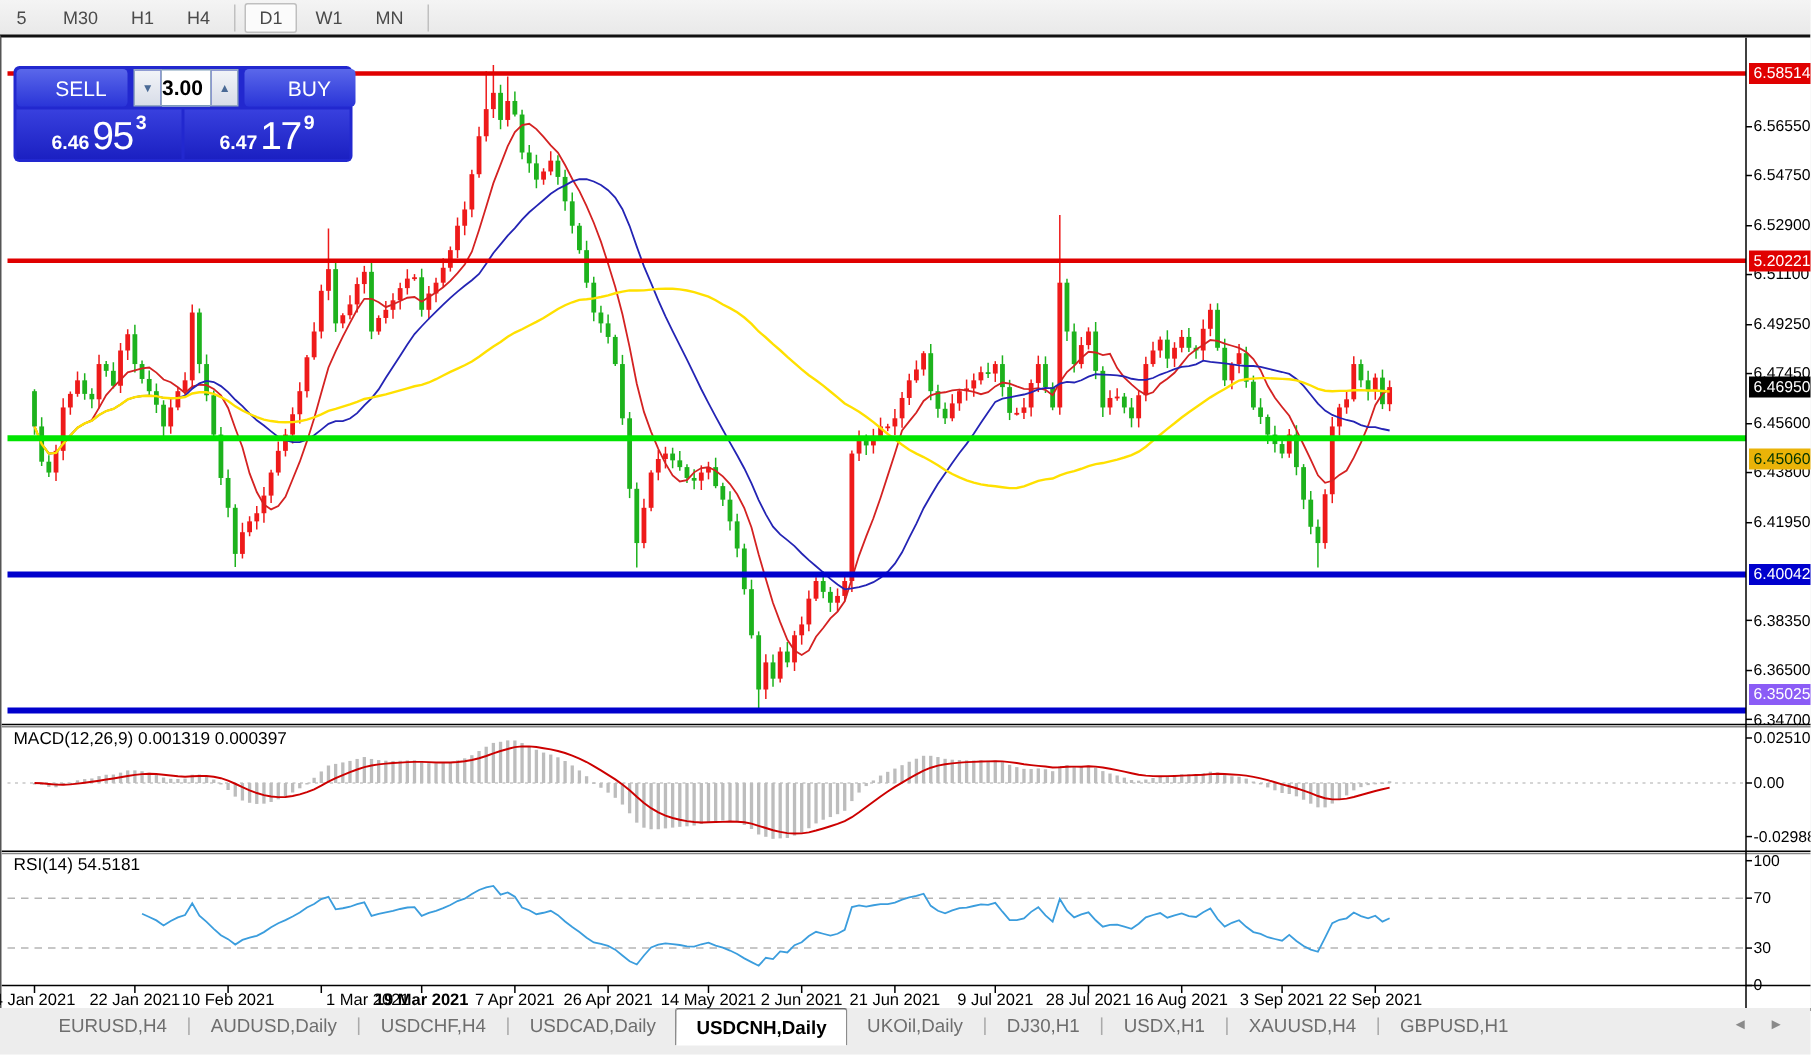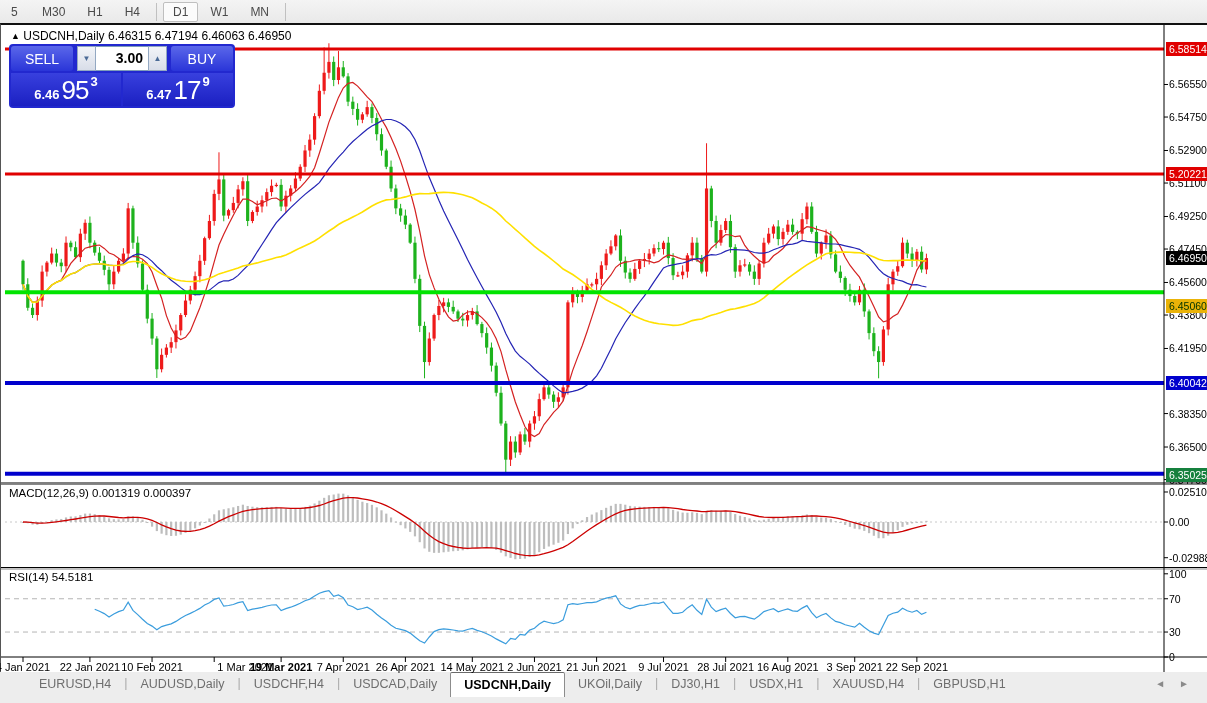--- a/index.html
+++ b/index.html
@@ -26,21 +26,21 @@
   .ax{position:absolute;left:1168px;width:39px;font-size:10.5px;color:#000;
       height:13px;line-height:13px;z-index:4;white-space:nowrap;}
   .badge{position:absolute;left:1165px;width:42px;font-size:10.5px;height:14px;line-height:14px;
       text-align:left;padding-left:3px;box-sizing:border-box;z-index:6;white-space:nowrap;}
   .datelab{position:absolute;font-size:11px;color:#000;width:84px;text-align:center;z-index:4;}
   
   #tradepanel{position:absolute;left:8px;top:19px;width:226px;height:64px;z-index:10;
      background:#2228cf;border-radius:4px;padding:2px;box-sizing:border-box;}
   #tp-row1{display:flex;align-items:stretch;height:25px;}
   .tp-btn{flex:0 0 62px;background:linear-gradient(#5a67ea,#2a35d8);color:#fff;border-radius:3px;
-     font-size:14px;display:flex;align-items:center;justify-content:center;cursor:pointer;}
+     font-size:14px;display:flex;align-items:center;justify-content:center;cursor:pointer;padding-left:12px;}
   .spin{flex:0 0 19px;background:linear-gradient(#f2f4f8,#d8dde8);border:1px solid #93a8c2;
      display:flex;align-items:center;justify-content:center;font-size:8px;color:#4a6a96;box-sizing:border-box;}
   #vol{flex:1 1 auto;background:#fff;border:1px solid #7f9db9;border-left:none;border-right:none;
      font-size:14px;font-weight:bold;color:#000;text-align:right;padding:3px 5px 0 0;box-sizing:border-box;}
   #tp-row2{display:flex;margin-top:2px;height:33px;}
   .px-box{flex:1 1 50%;background:linear-gradient(#3840de,#1b20c2);display:flex;align-items:flex-end;
      justify-content:center;color:#fff;padding-bottom:1px;}
   .px-box:first-child{margin-right:2px;}
   .px-pre{font-size:13px;font-weight:bold;line-height:20px;margin-right:2px;}
   .px-big{font-size:26px;line-height:30px;font-weight:400;letter-spacing:-1px;}
@@ -692,25 +692,20 @@
       <line x1="471.32000000000005" y1="632" x2="471.32000000000005" y2="637" stroke="#000"></line>
       <line x1="533.46" y1="632" x2="533.46" y2="637" stroke="#000"></line>
       <line x1="595.6" y1="632" x2="595.6" y2="637" stroke="#000"></line>
       <line x1="662.52" y1="632" x2="662.52" y2="637" stroke="#000"></line>
       <line x1="724.6600000000001" y1="632" x2="724.6600000000001" y2="637" stroke="#000"></line>
       <line x1="786.8000000000001" y1="632" x2="786.8000000000001" y2="637" stroke="#000"></line>
       <line x1="853.72" y1="632" x2="853.72" y2="637" stroke="#000"></line>
       <line x1="915.86" y1="632" x2="915.86" y2="637" stroke="#000"></line>
     </svg>
 
-  <div class="ovl" id="title">
-    <span class="arr">▲</span>
-    <span class="ttl">USDCNH,Daily</span>
-    <span class="ohlc">6.46315 6.47194 6.46063 6.46950</span>
-  </div>
 
   <div id="tradepanel">
     <div id="tp-row1">
       <div class="tp-btn">SELL</div>
       <div style="flex:0 0 4px"></div>
       <div class="spin">
           <span>▼</span>
         </div>
       <div id="vol">3.00</div>
       <div class="spin">
@@ -753,21 +748,21 @@
       <div class="ax" style="top: 491px;">0.00</div>
       <div class="ax" style="top: 526.708px;">-0.029881</div>
       <div class="ax" style="top: 542.8px;">100</div>
       <div class="ax" style="top: 567.76px;">70</div>
       <div class="ax" style="top: 601.04px;">30</div>
       <div class="ax" style="top: 626px;">0</div>
       <div class="badge" style="top: 16.9864px; background: rgb(224, 0, 0); color: rgb(255, 255, 255);">6.58514</div>
       <div class="badge" style="top: 141.907px; background: rgb(224, 0, 0); color: rgb(255, 255, 255);">5.20221</div>
       <div class="badge" style="top: 254px; background: #eab308; color: rgb(0, 51, 0); margin-top: 20px;">6.45060</div>
       <div class="badge" style="top: 350.977px; background: rgb(0, 0, 205); color: rgb(255, 255, 255);">6.40042</div>
-      <div class="badge" style="top: 443px; background: #15803d; color: rgb(255, 255, 255);">6.35025</div>
+      <div class="badge" style="top: 431px; background: #8b5cf6; color: rgb(255, 255, 255);">6.35025</div>
       <div class="badge" style="top: 226.074px; background: rgb(0, 0, 0); color: rgb(255, 255, 255);">6.46950</div>
     </div>
   <div id="date-layer">
       <div class="datelab" style="left: -20px; top: 636px;">4 Jan 2021</div>
       <div class="datelab" style="left: 46.92px; top: 636px;">22 Jan 2021</div>
       <div class="datelab" style="left: 109.06px; top: 636px;">10 Feb 2021</div>
       <div class="datelab" style="left: 171.2px; top: 636px; padding-left: 31px;">1 Mar 2021</div>
       <div class="datelab" style="left: 238.12px; top: 636px; font-weight: bold;">19 Mar 2021</div>
       <div class="datelab" style="left: 300.26px; top: 636px;">7 Apr 2021</div>
       <div class="datelab" style="left: 362.4px; top: 636px;">26 Apr 2021</div>

